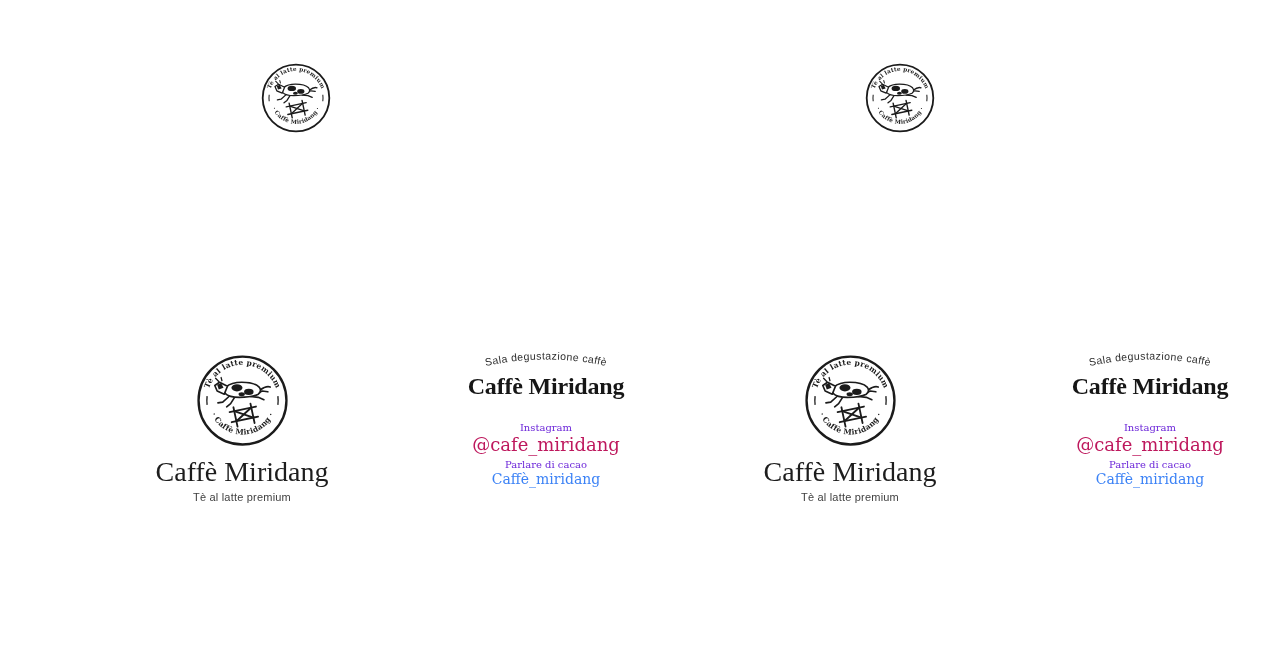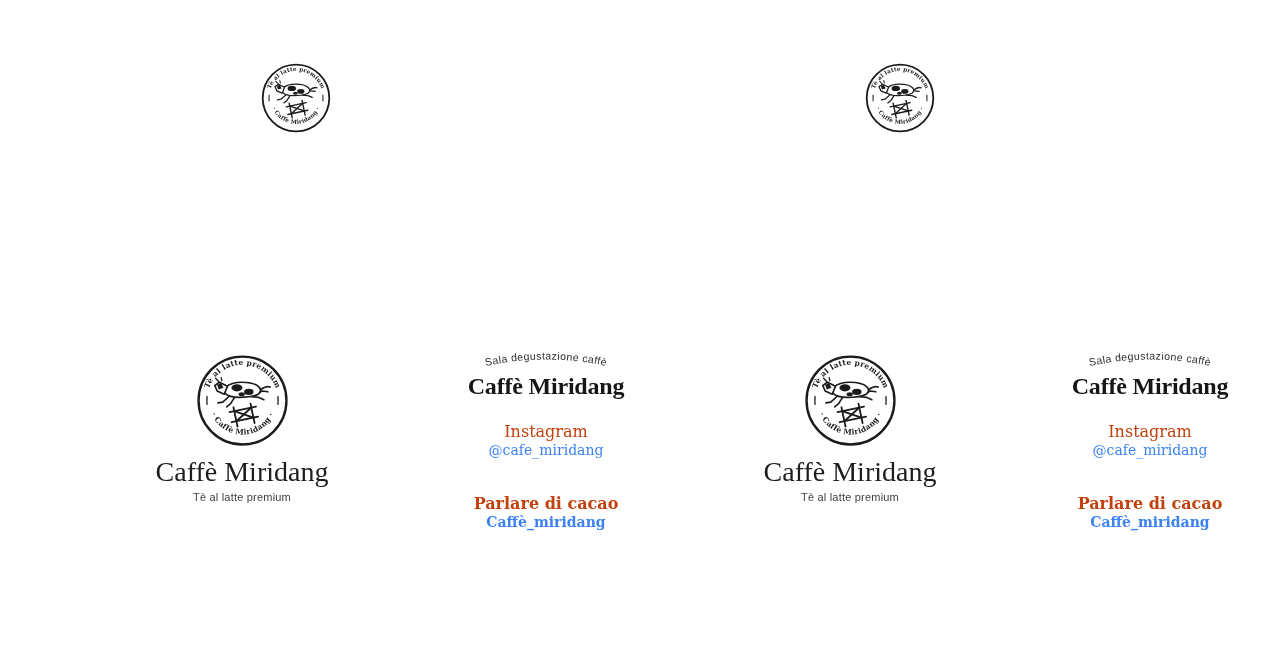--- a/index.html
+++ b/index.html
@@ -36,23 +36,23 @@
   .arclabel text{
     font-family:"Liberation Sans", sans-serif;font-size:10.5px;fill:#2e2e2e;
     text-anchor:middle;letter-spacing:0.4px;
   }
   .bold-title{
     font-family:"Liberation Serif", serif;font-weight:700;font-size:24px;
     color:#161616;margin-top:-1px;white-space:nowrap;letter-spacing:-0.2px;line-height:1.15;
   }
   .contact{text-align:center;font-family:"DejaVu Serif", serif;}
   .contact-1{margin-top:21px;}
-  .contact-2{margin-top:35px;font-weight:bold;}
-  .c-label{color:#c2410c;font-size:16px;line-height:1.25;}
-  .c-muted{color:#3b82f6;font-size:14px;line-height:1.25;}
+  .contact-2{margin-top:2px;}
+  .c-label{color:#6d28d9;font-size:10px;line-height:1.25;}
+  .c-muted{color:#be185d;font-size:18px;line-height:1.25;}
   .c-dark{color:#3b82f6;font-size:14px;line-height:1.25;}
   .defs-svg{position:absolute;width:0;height:0;}
 </style>
 </head>
 <body>
 
 <svg class="defs-svg" aria-hidden="true">
   <defs>
     <path id="arcTop" d="M17.7 44.6 A45 45 0 0 1 102.3 44.6"></path>
     <path id="arcBottom" d="M19.6 74.7 A43 43 0 0 0 100.4 74.7"></path>

